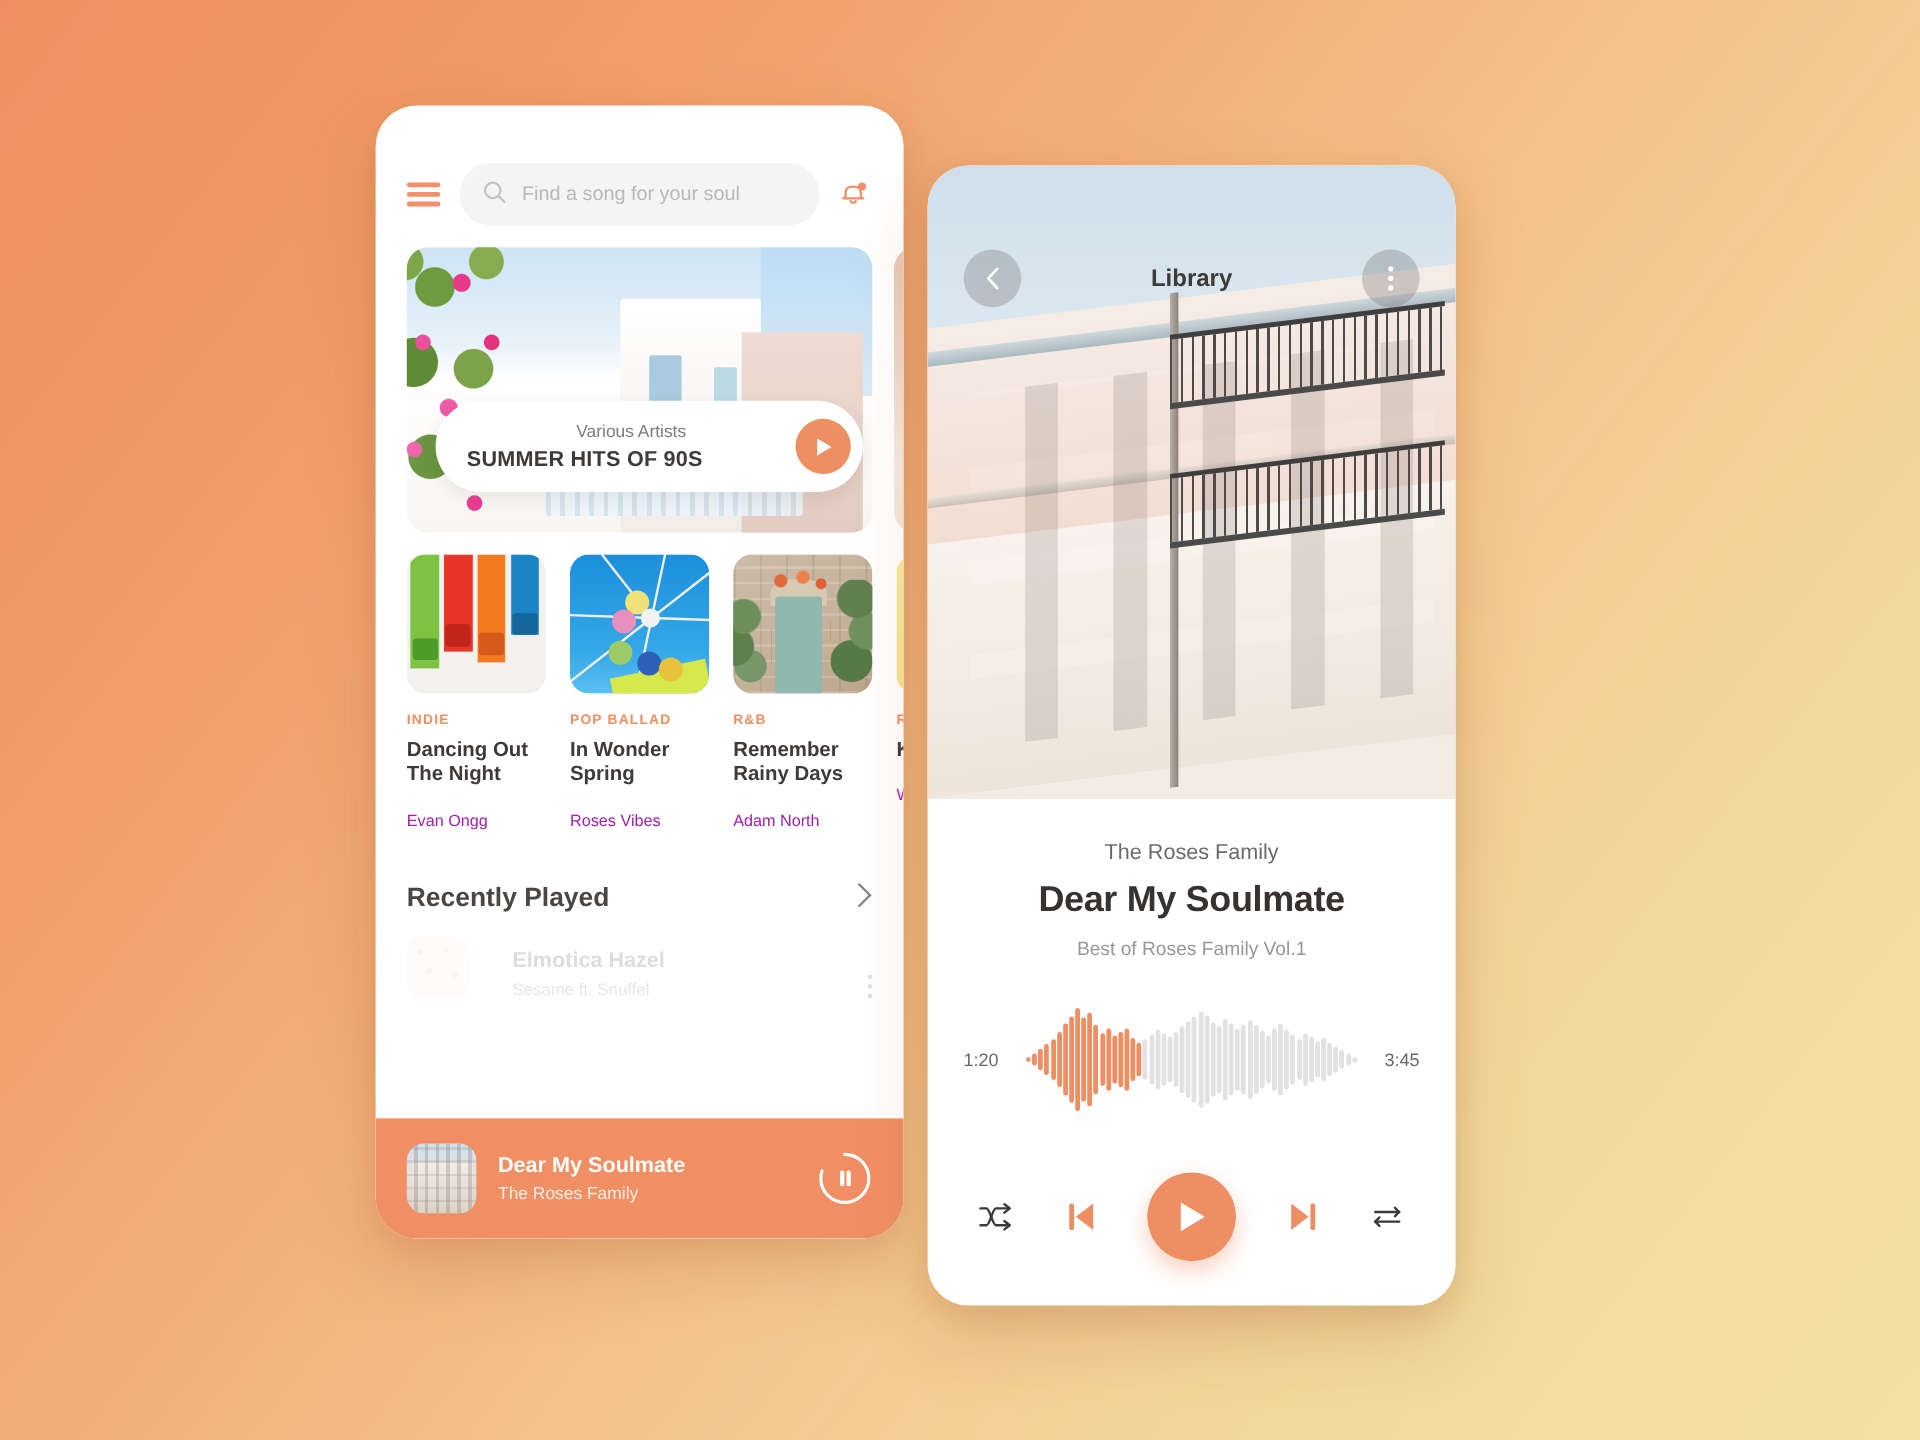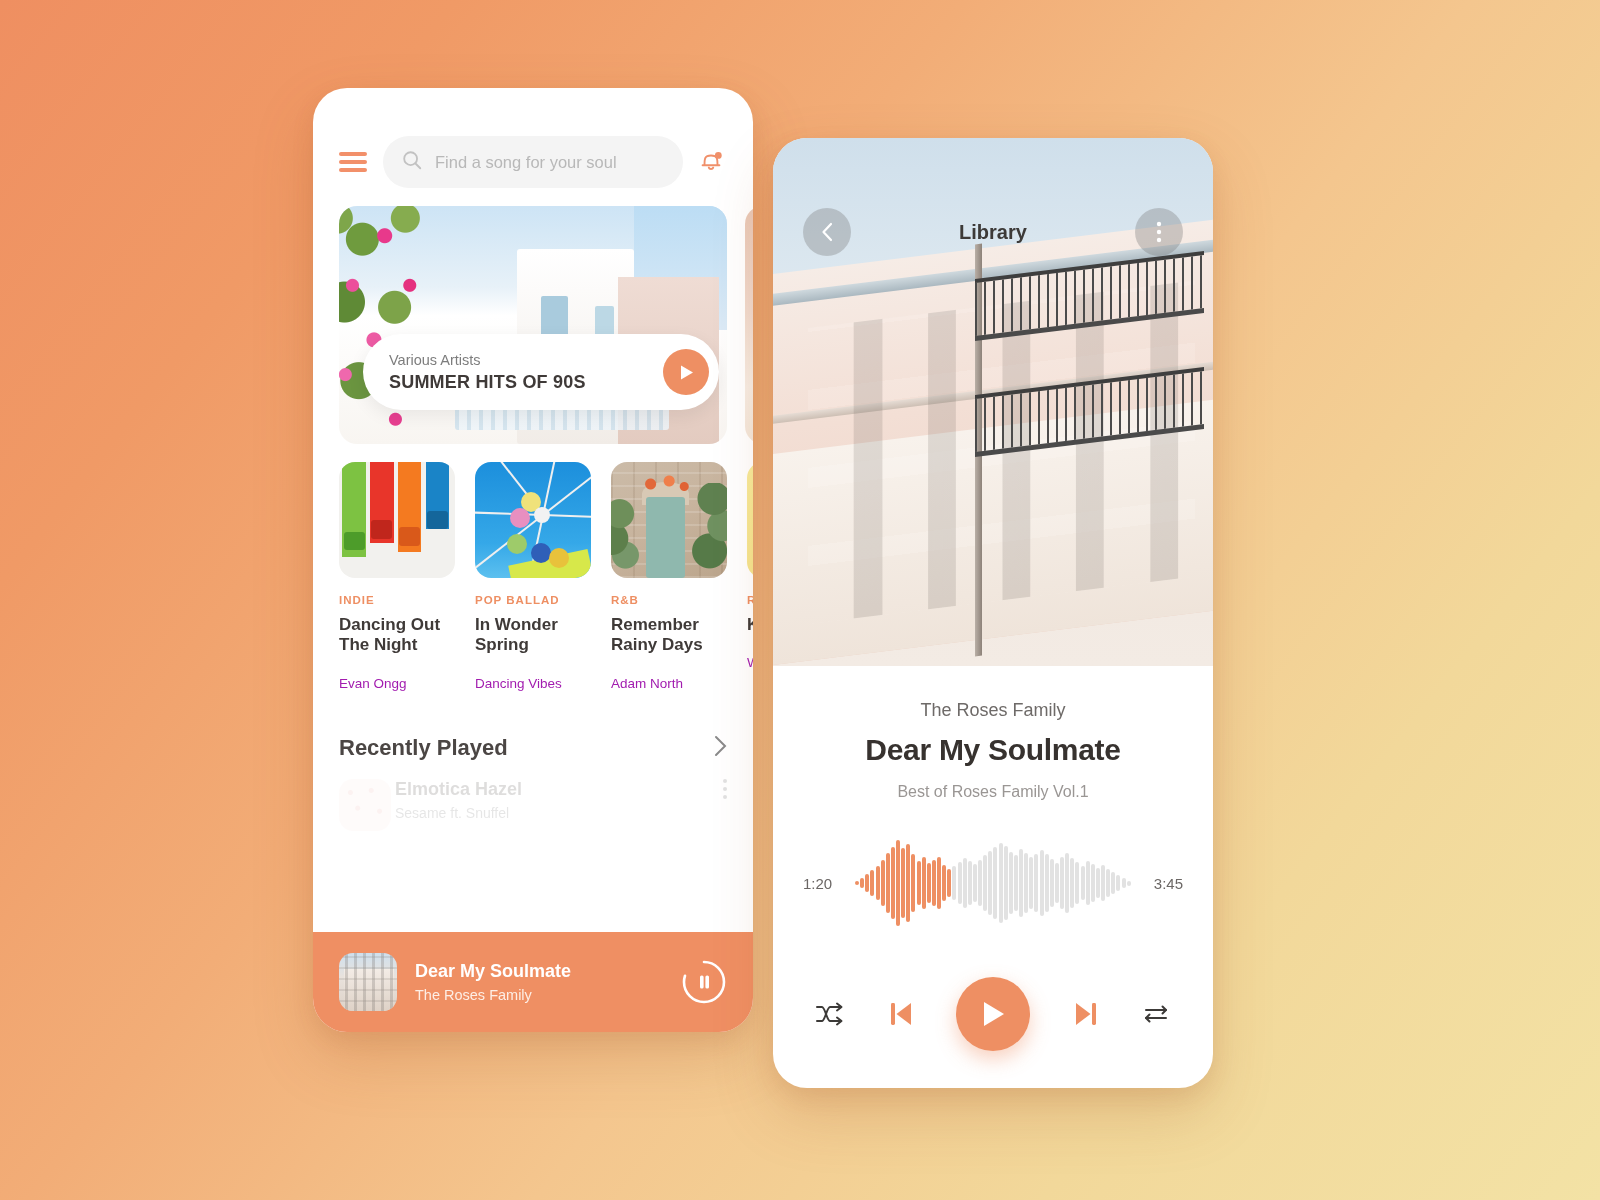--- a/index.html
+++ b/index.html
@@ -152,21 +152,21 @@
     position: absolute;
     left: 24px; right: 8px; bottom: 34px;
     height: 76px;
     background: #ffffff;
     border-radius: 38px;
     display: flex; align-items: center;
     padding: 0 10px 0 26px;
     box-shadow: 0 6px 18px rgba(0,0,0,.07);
   }
   .mixed-pill .texts { flex: 1 1 auto; }
-  .mixed-pill .sub { font-size: 14.5px; color: #7d7d7d; margin-bottom: 4px; }
+  .mixed-pill .sub { font-size: 14.5px; color: #7d7d7d; margin-bottom: 4px; text-align: center; }
   .mixed-pill .ttl { font-size: 18px; font-weight: bold; color: #3f3a38; letter-spacing: .2px; }
   .pill-play {
     width: 46px; height: 46px; border-radius: 50%;
     background: #ee8f63; flex: 0 0 auto;
     display: flex; align-items: center; justify-content: center;
     cursor: pointer;
   }
 
   
   .releases-row {
@@ -234,21 +234,21 @@
   }
   .release-artist { margin-top: 20px; font-size: 13.5px; color: #a21caf; white-space: nowrap; }
 
   
   .recent-head {
     display: flex; align-items: center; justify-content: space-between;
     padding: 0 26px; margin-top: 44px; gap: 40px;
   }
   .recent-head h3 { font-size: 22px; font-weight: bold; color: #4b4644; }
   .recent-row {
-    display: flex; align-items: flex-start; gap: 4px;
+    display: flex; align-items: flex-end; gap: 36px;
     padding: 18px 26px 0 26px;
     opacity: .17;
   }
   .recent-thumb {
     width: 52px; height: 52px; border-radius: 14px; flex: 0 0 auto;
     background: #fbe9e6;
     background-image: radial-gradient(circle at 22% 26%, #f0b8ae 0 2px, transparent 3px),
                       radial-gradient(circle at 62% 22%, #f0b8ae 0 2px, transparent 3px),
                       radial-gradient(circle at 36% 56%, #f0b8ae 0 2px, transparent 3px),
                       radial-gradient(circle at 78% 62%, #f0b8ae 0 2px, transparent 3px);
@@ -466,21 +466,21 @@
           <div class="cab c1"></div>
             <div class="cab c2"></div>
             <div class="cab c3"></div>
           <div class="cab c4"></div>
             <div class="cab c5"></div>
           <div class="hub"></div>
         </div>
       </div>
       <div class="release-genre">POP BALLAD</div>
       <div class="release-name">In Wonder Spring</div>
-      <div class="release-artist">Dancing Vibes</div>
+      <div class="release-artist">Roses Vibes</div>
     </div>
 
     <div class="release-card">
       <div class="release-art">
         <div class="art-door">
           <div class="brick"></div>
             <div class="arch"></div>
             <div class="panel"></div>
           <div class="vineL"></div>
             <div class="vineR"></div>

